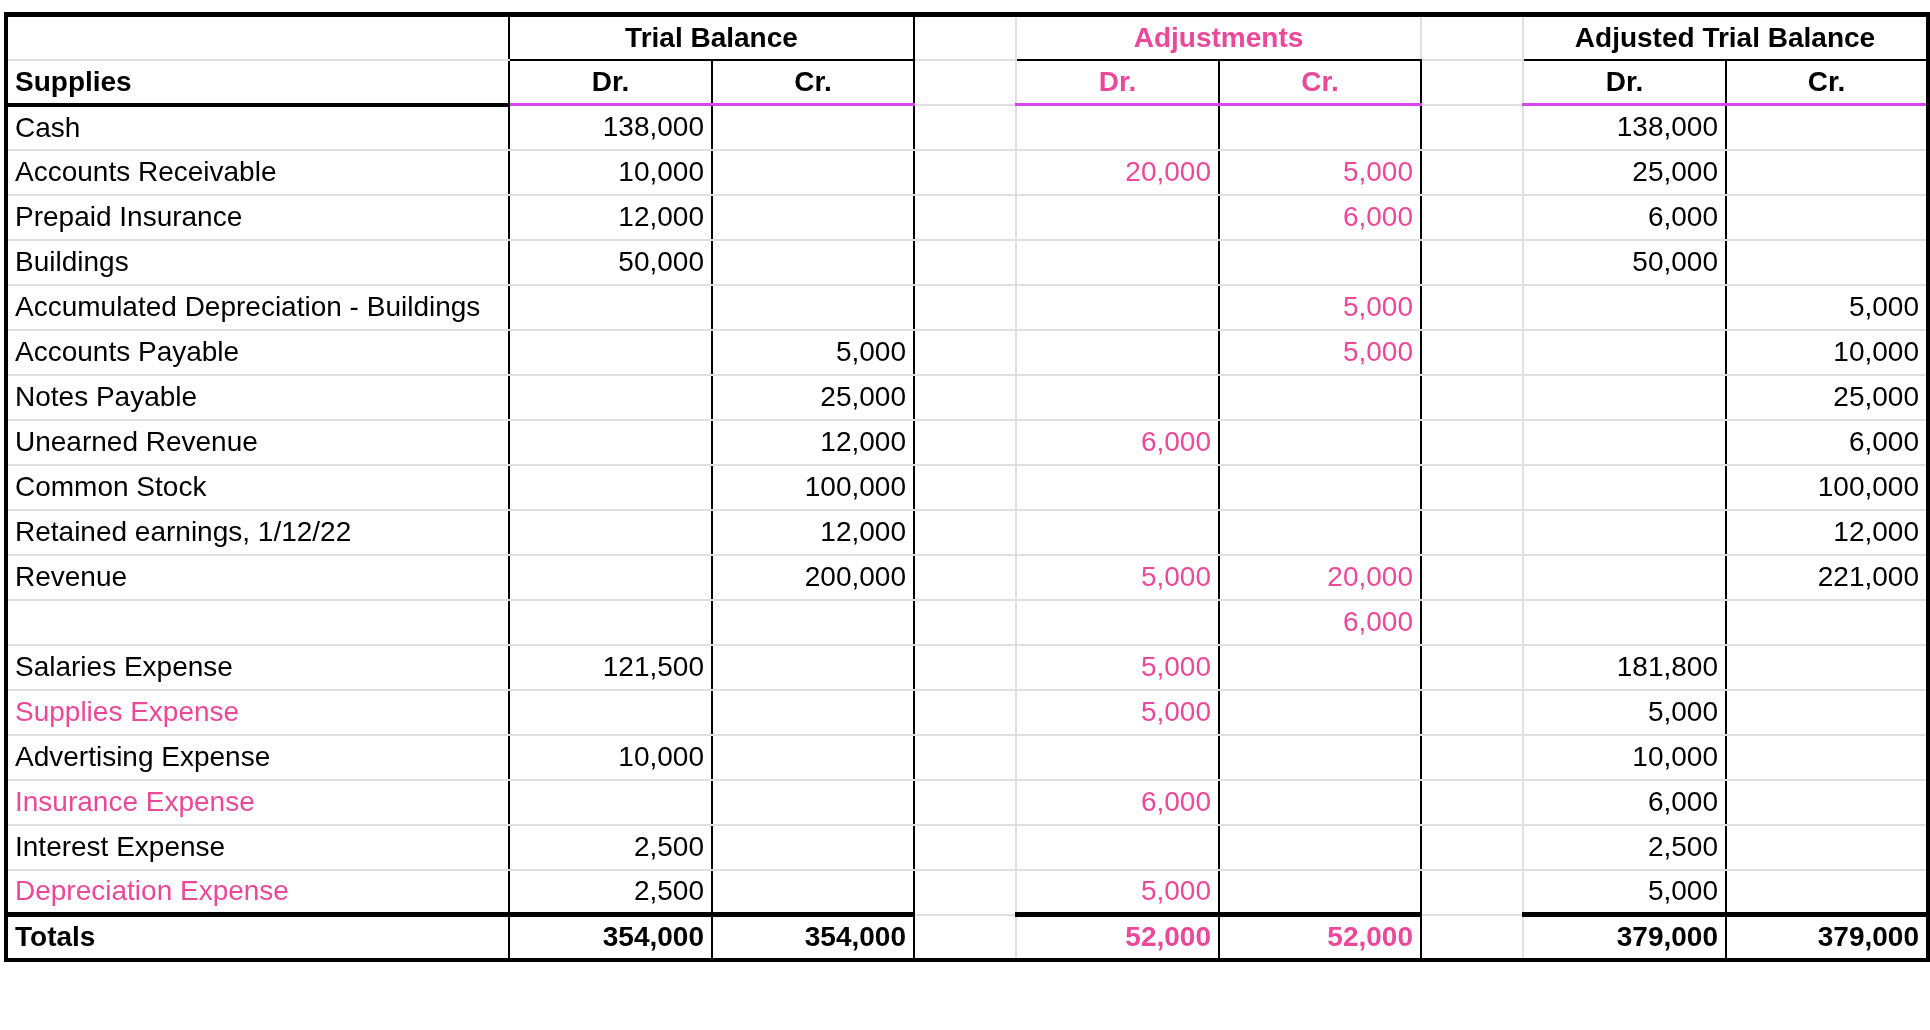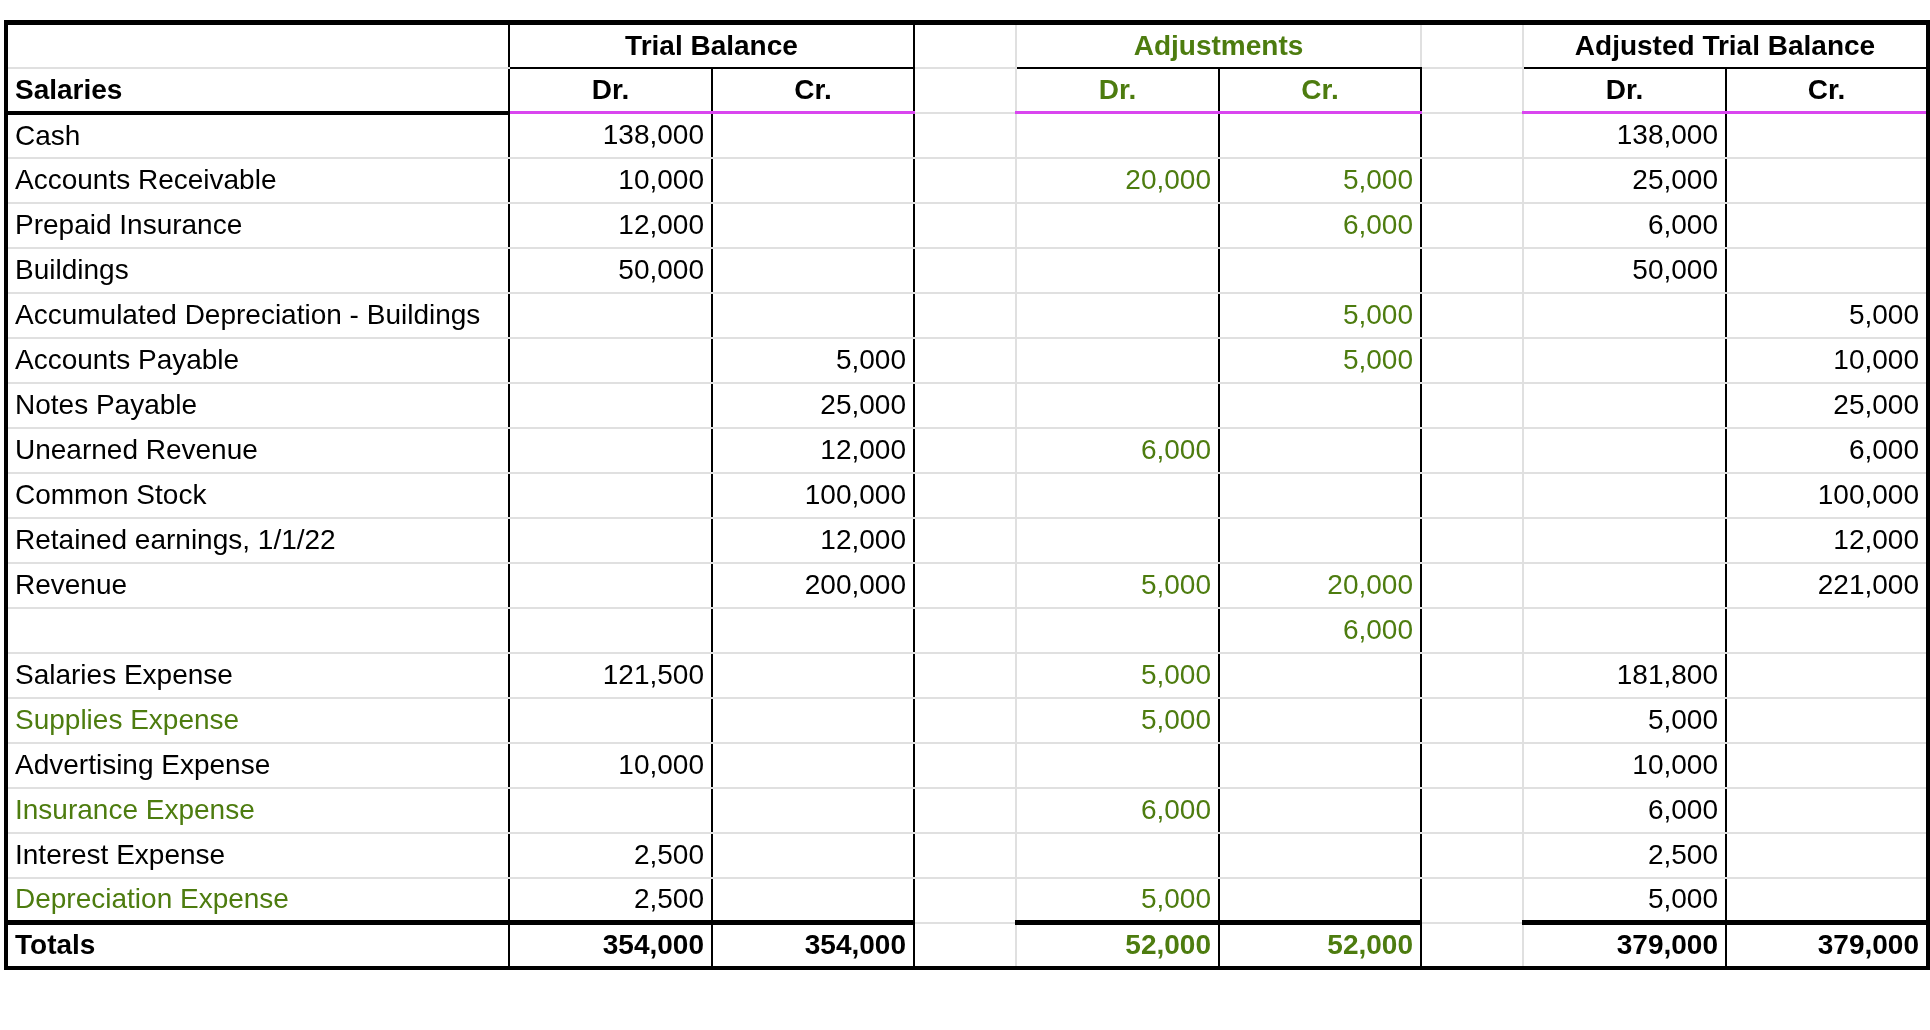--- a/index.html
+++ b/index.html
@@ -1,23 +1,23 @@
 <!DOCTYPE html>
 <html><head>
 <meta charset="utf-8">
 <style>
   html, body { margin:0; padding:0; background:#ffffff; }
   body { width:1930px; height:1030px; overflow:hidden; font-family:"Liberation Sans", sans-serif; }
-  .sheet { position:absolute; left:0; top:16px; width:1930px; height:884px; }
+  .sheet { position:absolute; left:0; top:8px; width:1930px; height:884px; }
   table { border-collapse:collapse; table-layout:fixed; position:absolute; left:4px; top:4px; }
   td { height:45px; padding:0 7px; font-size:28px; color:#000; border:2px solid #e0e0e0; white-space:nowrap; overflow:hidden; box-sizing:border-box; }
   td.num { text-align:right; }
   td.ctr { text-align:center; }
   td.b { font-weight:bold; }
-  .red { color:#4d7c0f; }
+  .red { color:#ec4899; }
   
   .tl { border-left:4px solid #000; }
   .tr { border-right:4px solid #000; }
   .tt { border-top:5px solid #000; }
   .tb { border-bottom:4px solid #000; }
   .bl { border-left:2px solid #000; }
   .br { border-right:2px solid #000; }
   .bb { border-bottom:2px solid #000; }
   .bbt { border-bottom:3px solid #d946ef; }
   .acct { text-align:left; }
@@ -45,21 +45,21 @@
     <tbody id="tbody">
       <tr>
         <td class="tl tt br"></td>
         <td class="ctr b tt bl br bb" colspan="2">Trial Balance</td>
         <td class="tt"></td>
         <td class="ctr b tt red bb" colspan="2">Adjustments</td>
         <td class="tt"></td>
         <td class="ctr b tt tr bb" colspan="2">Adjusted Trial Balance</td>
       </tr>
       <tr>
-        <td class="acct b tl br tb">Salaries</td>
+        <td class="acct b tl br tb">Supplies</td>
         <td class="ctr b bl br bbt">Dr.</td>
         <td class="ctr b br bbt">Cr.</td>
         <td></td>
         <td class="ctr b red bl br bbt">Dr.</td>
         <td class="ctr b red br bbt">Cr.</td>
         <td></td>
         <td class="ctr b bl br bbt">Dr.</td>
         <td class="ctr b tr bbt">Cr.</td>
       </tr>
     <tr>
@@ -155,21 +155,21 @@
           <td class="num bl br"></td>
           <td class="num br">100,000</td>
           <td class=""></td>
           <td class="num red bl br"></td>
           <td class="num red br"></td>
           <td class=""></td>
           <td class="num bl br"></td>
           <td class="num tr">100,000</td>
         </tr>
         <tr>
-          <td class="acct tl br">Retained earnings, 1/1/22</td>
+          <td class="acct tl br">Retained earnings, 1/12/22</td>
           <td class="num bl br"></td>
           <td class="num br">12,000</td>
           <td class=""></td>
           <td class="num red bl br"></td>
           <td class="num red br"></td>
           <td class=""></td>
           <td class="num bl br"></td>
           <td class="num tr">12,000</td>
         </tr>
         <tr>

